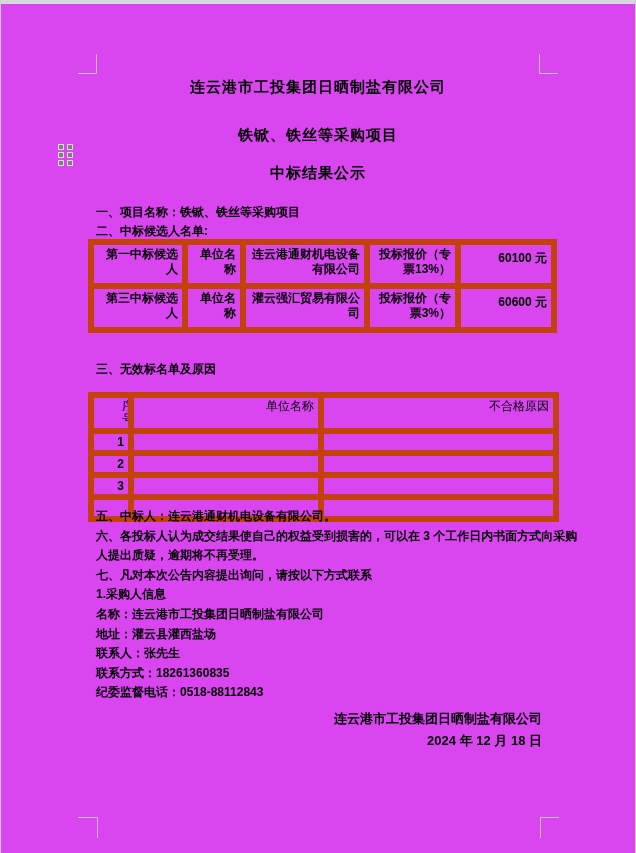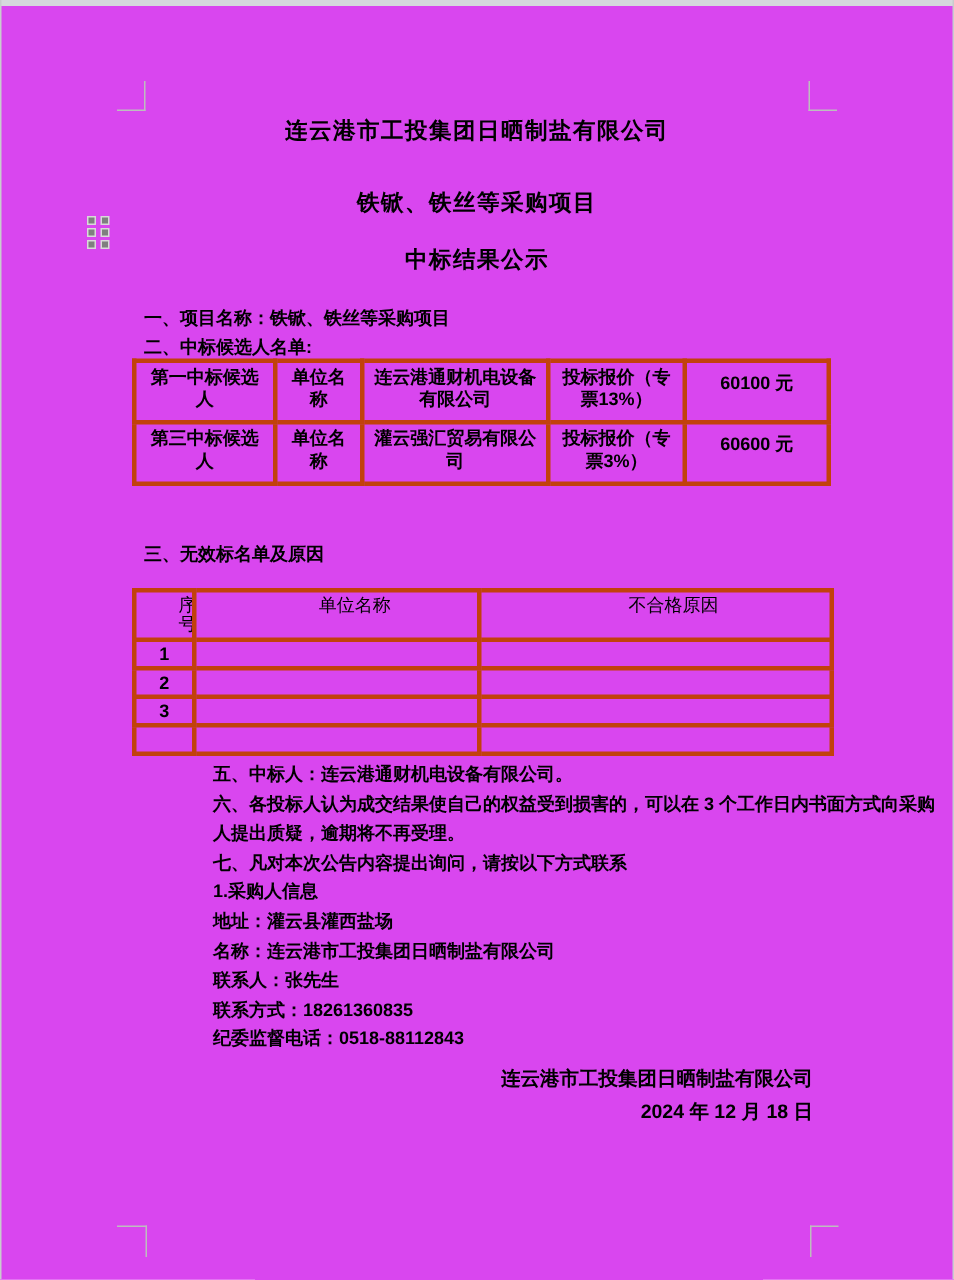--- a/index.html
+++ b/index.html
@@ -23,28 +23,28 @@
   .crop.br{left:540px;top:817px;width:18px;height:20px;border-left:1px solid #bdbdbd;border-top:1px solid #bdbdbd;}
   
   .dots{position:absolute;left:59px;top:145px;display:grid;grid-template-columns:4px 4px;grid-template-rows:4px 4px 4px;column-gap:5px;row-gap:4px;cursor:grab;}
   .dots span{width:4px;height:4px;background:#7f7f7f;box-shadow:0 0 0 1px #d9d9d9;display:block;}
   
   .doc-title{position:absolute;left:0;width:636px;text-align:center;font-size:15px;font-weight:700;letter-spacing:1px;}
   .t1{top:78px;}
   .t2{top:126px;}
   .t3{top:164px;}
   
-  .line{font-size:12px;font-weight:600;line-height:19.6px;white-space:nowrap;margin-left:46px;}
+  .line{font-size:12px;font-weight:600;line-height:19.6px;white-space:nowrap;}
   .sec{position:absolute;left:96px;font-size:12px;font-weight:600;white-space:nowrap;}
   .s1{top:204px;}
   .s2{top:223px;}
   .s3{top:361px;}
   
   table{border-collapse:collapse;table-layout:fixed;position:absolute;left:88px;font-size:12px;font-weight:600;}
-  td,th{border:3px solid #c2410c;padding:2px 4px;vertical-align:top;text-align:center;overflow:hidden;}
+  td,th{border:6px solid #c2410c;padding:2px 4px;vertical-align:top;text-align:right;overflow:hidden;}
   .tbl1{top:239px;width:463px;}
   .tbl1 td{height:30px;line-height:15px;}
   .tbl1 .amount{vertical-align:top;padding-top:6px;font-weight:700;}
   .tbl2{top:392px;width:465px;}
   .tbl2 th{height:13px;line-height:13px;font-weight:400;padding-left:28px;}
   .tbl2 td{height:12px;line-height:12px;}
   .tbl2 .num{font-weight:700;}
   
   .paras{position:absolute;left:96px;top:507px;width:452px;}
   
@@ -143,22 +143,22 @@
     </tr>
   </tbody>
     </table>
 
   <div class="paras">
     <div class="line">五、中标人：连云港通财机电设备有限公司。</div>
     <div class="line">六、各投标人认为成交结果使自己的权益受到损害的，可以在 3 个工作日内书面方式向采购</div>
     <div class="line">人提出质疑，逾期将不再受理。</div>
     <div class="line">七、凡对本次公告内容提出询问，请按以下方式联系</div>
     <div class="line">1.采购人信息</div>
+    <div class="line">名称：连云港市工投集团日晒制盐有限公司</div>
     <div class="line">地址：灌云县灌西盐场</div>
-    <div class="line">名称：连云港市工投集团日晒制盐有限公司</div>
     <div class="line">联系人：张先生</div>
     <div class="line">联系方式：18261360835</div>
     <div class="line">纪委监督电话：0518-88112843</div>
   </div>
 
   <div class="footer">
     <div>连云港市工投集团日晒制盐有限公司</div>
     <div>2024 年 12 月 18 日</div>
   </div>
 

